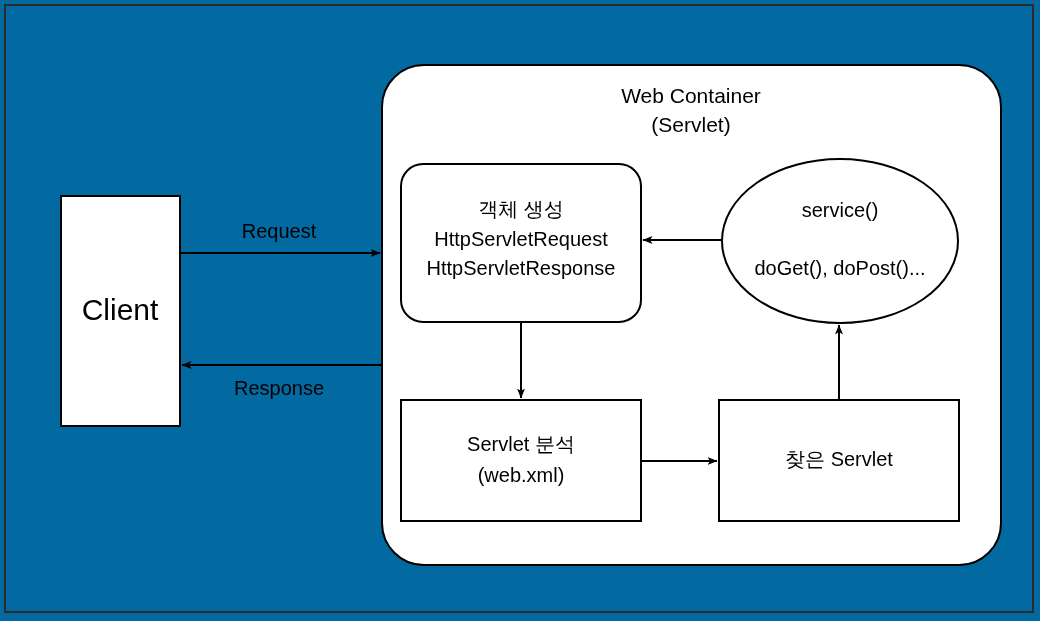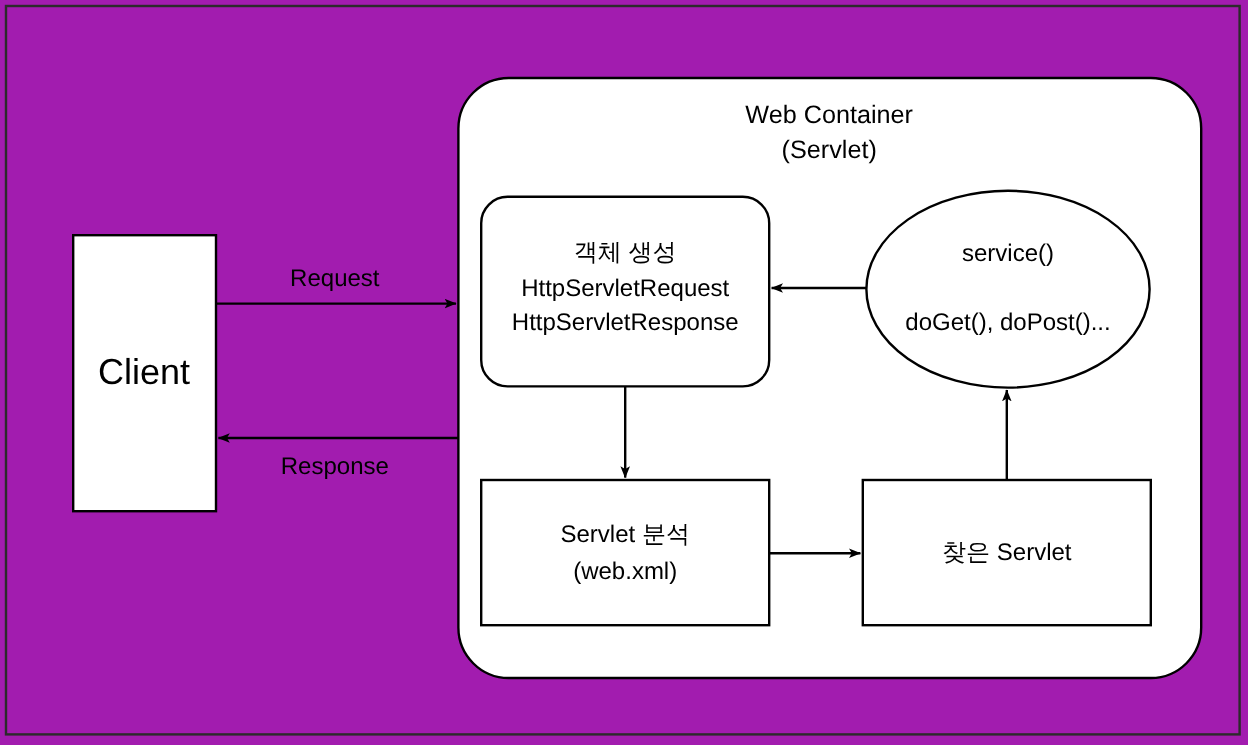--- a/index.html
+++ b/index.html
@@ -7,21 +7,21 @@
     padding: 0;
     background: #ffffff;
   }
   body {
     font-family: "Liberation Sans", "DejaVu Sans", sans-serif;
   }
   #canvas {
     position: relative;
     width: 1040px;
     height: 621px;
-    background: #a21caf;
+    background: #0369a1;
     overflow: hidden;
   }
   #outer-frame {
     position: absolute;
     left: 4px;
     top: 4px;
     width: 1030px;
     height: 609px;
     border: 2px solid #2b2b2b;
     box-sizing: border-box;

